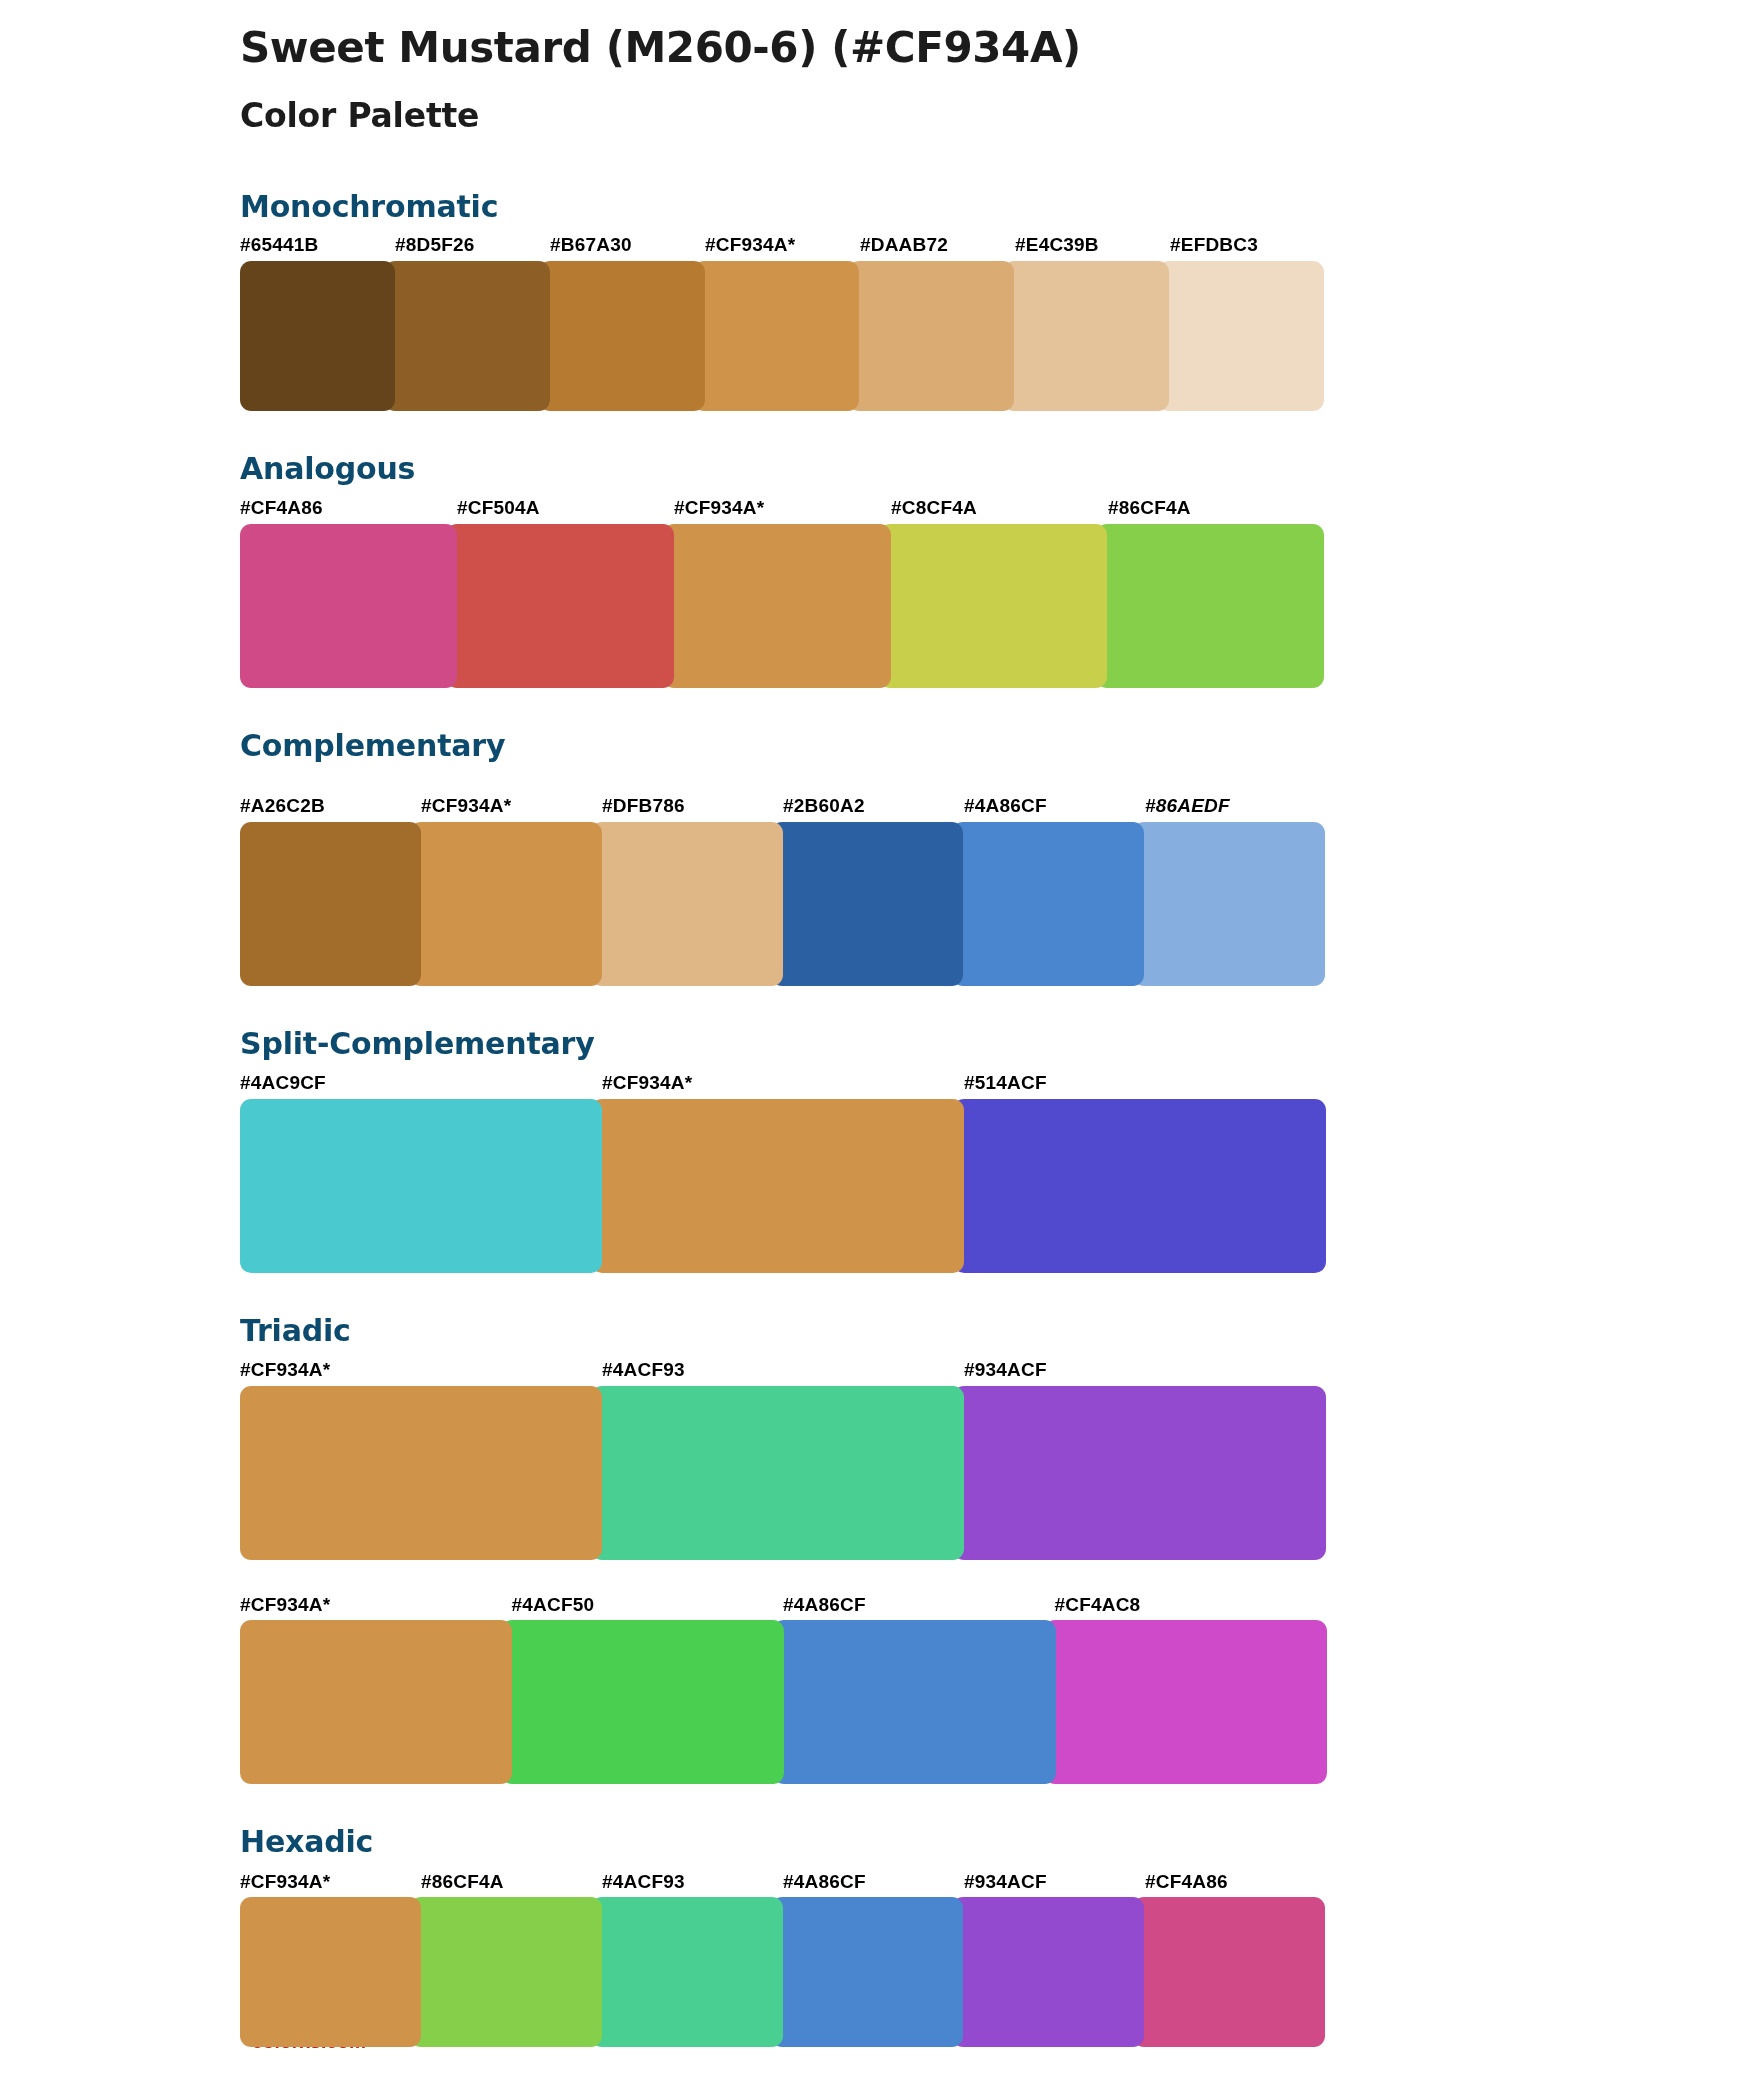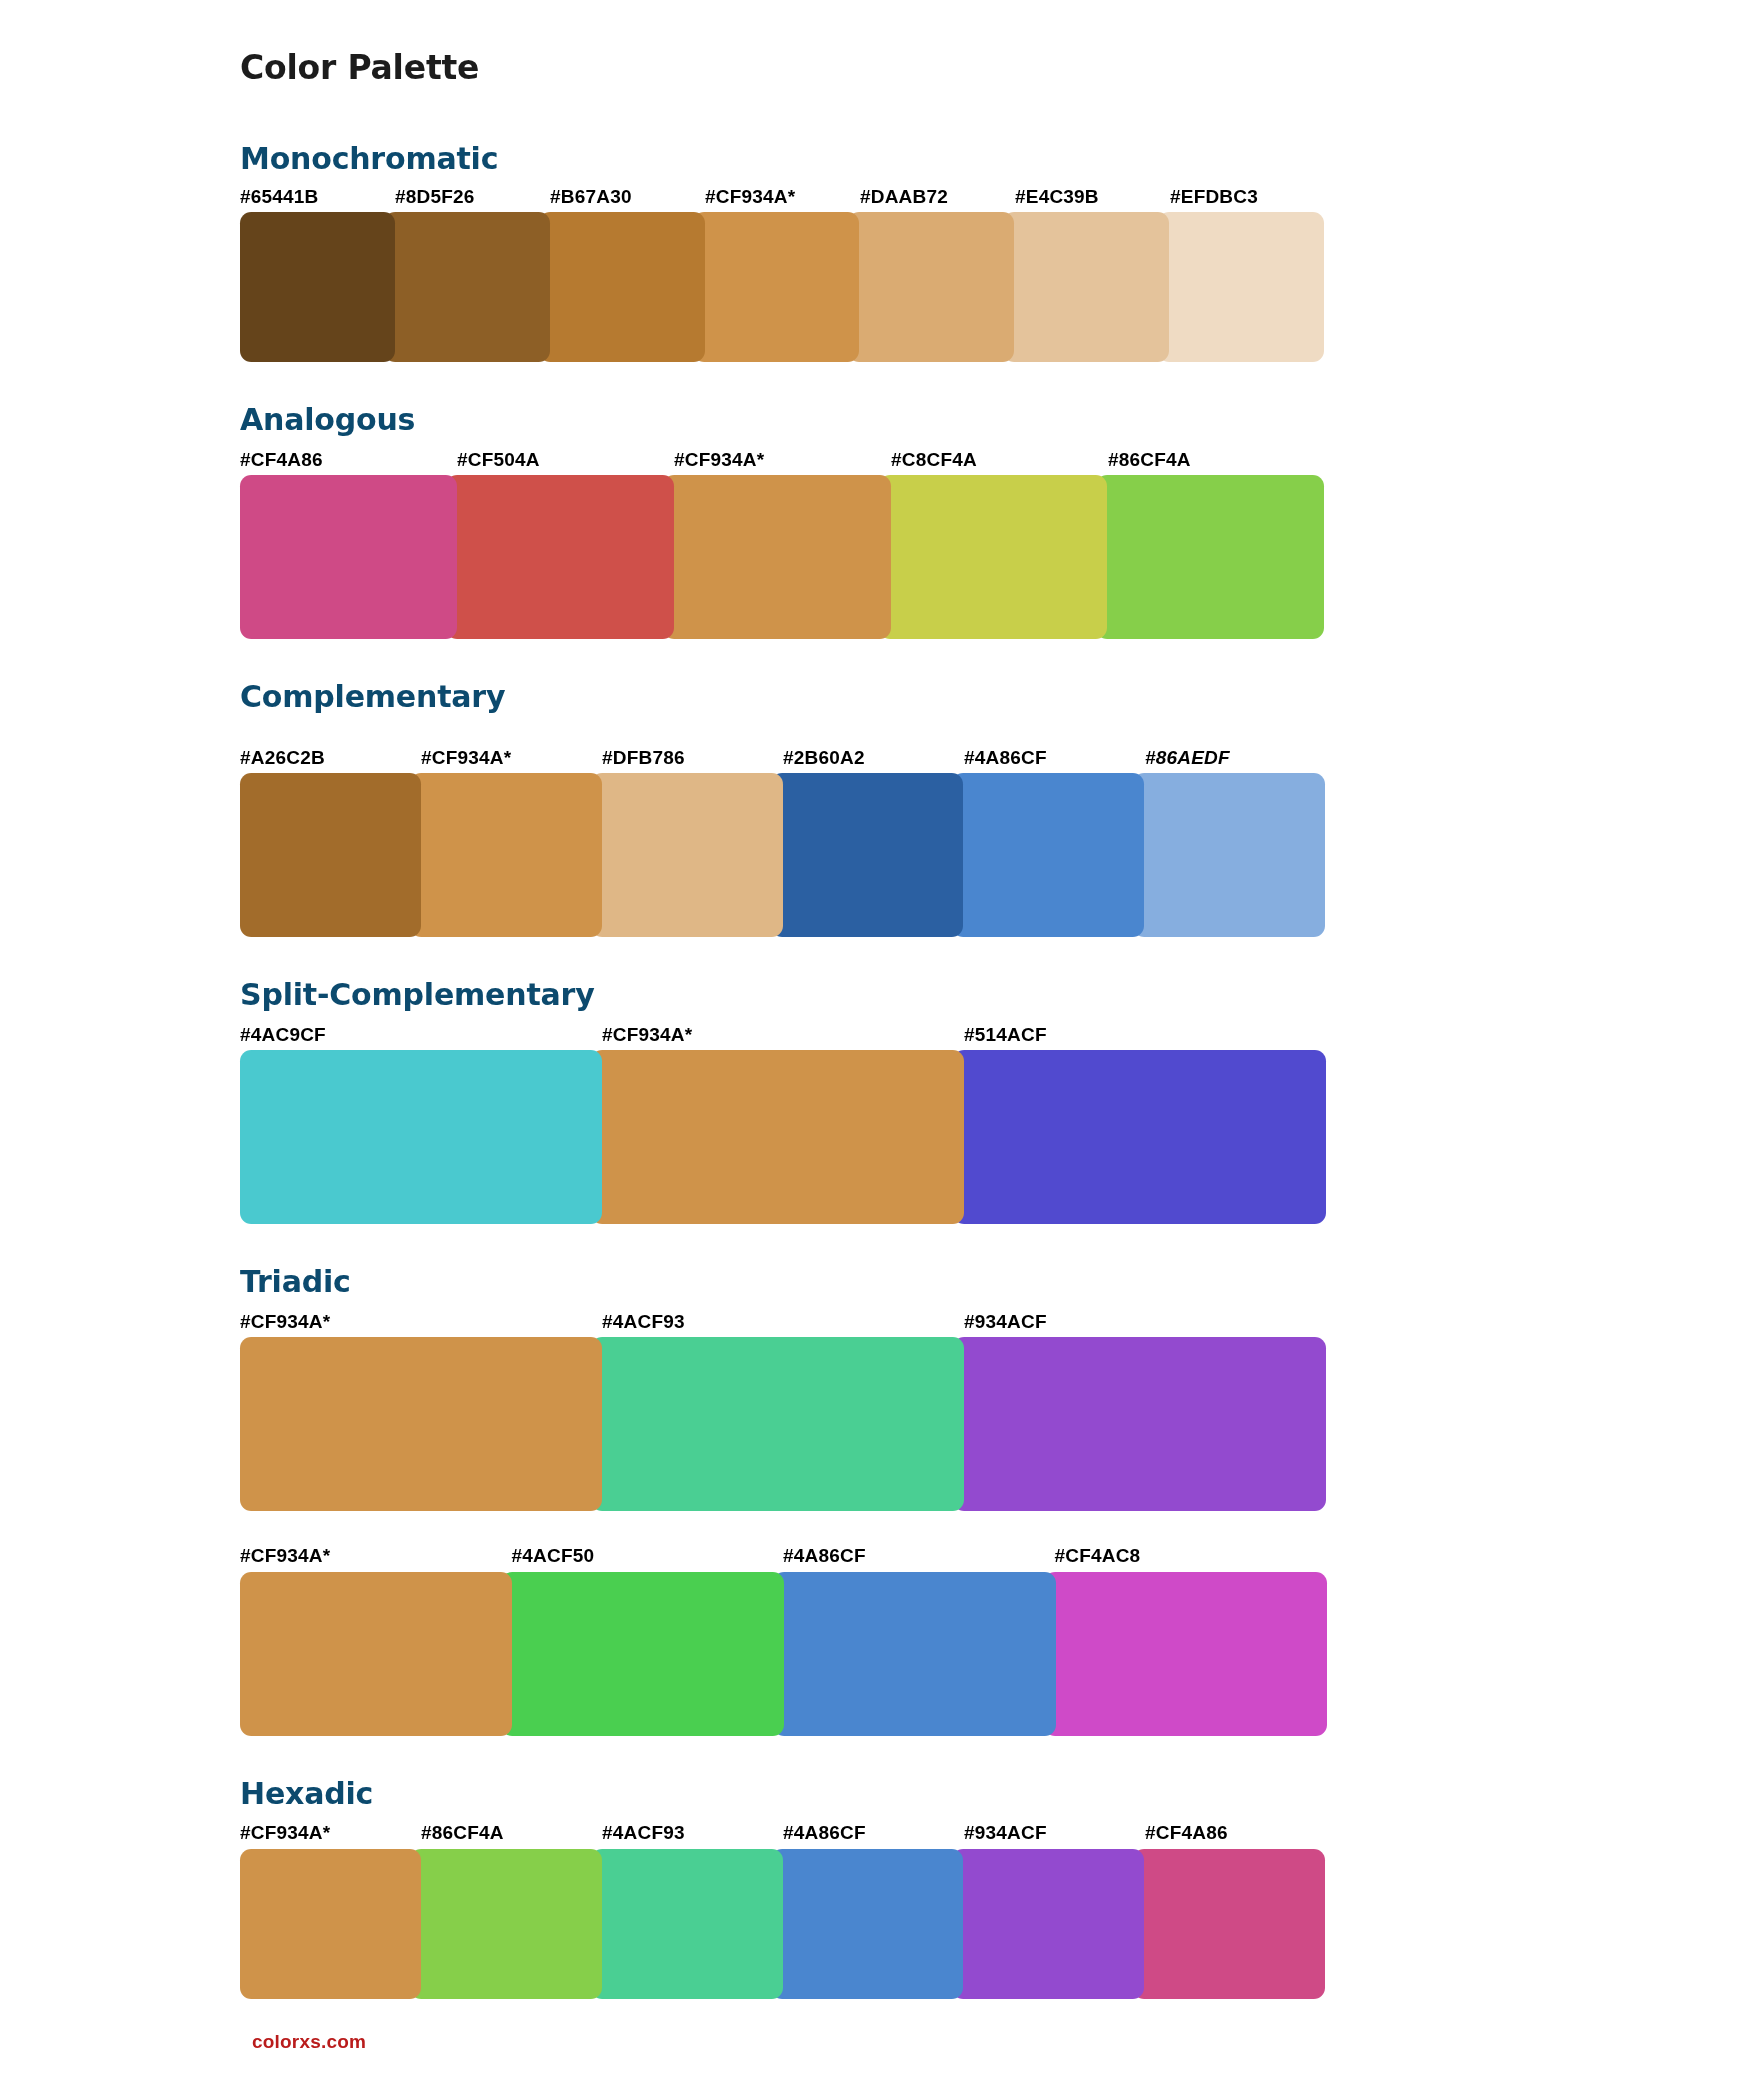--- a/index.html
+++ b/index.html
@@ -125,20 +125,21 @@
     color: #b91c1c;
     letter-spacing: 0.2px;
   }
 </style>
 </head>
 <body>
 
 <div class="page">
 
   <div class="header">
+    <h1 class="page-title">Sweet Mustard (M260-6) (#CF934A)</h1>
     <h2 class="page-subtitle">Color Palette</h2>
   </div>
 
   <div class="sections">
       <div class="section" data-section="monochromatic">
         <div class="section-title">Monochromatic</div>
         <div class="labels-row">
           <div class="swatch-label" style="width: 155px;">#65441B</div>
           <div class="swatch-label" style="width: 155px;">#8D5F26</div>
           <div class="swatch-label" style="width: 155px;">#B67A30</div>

